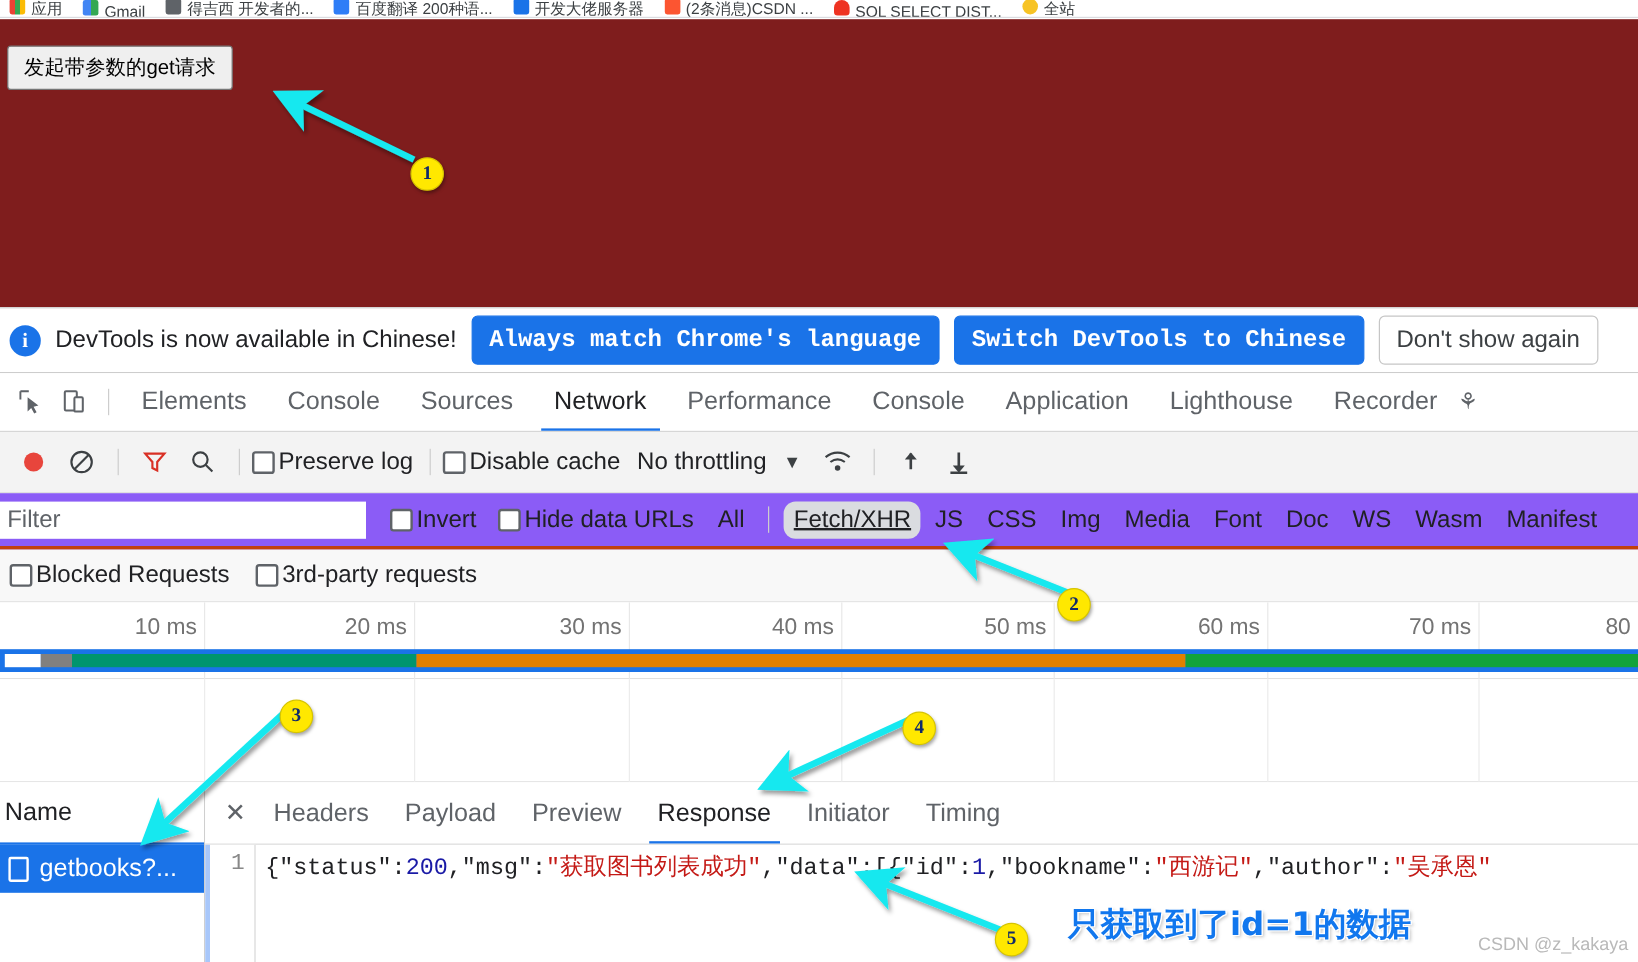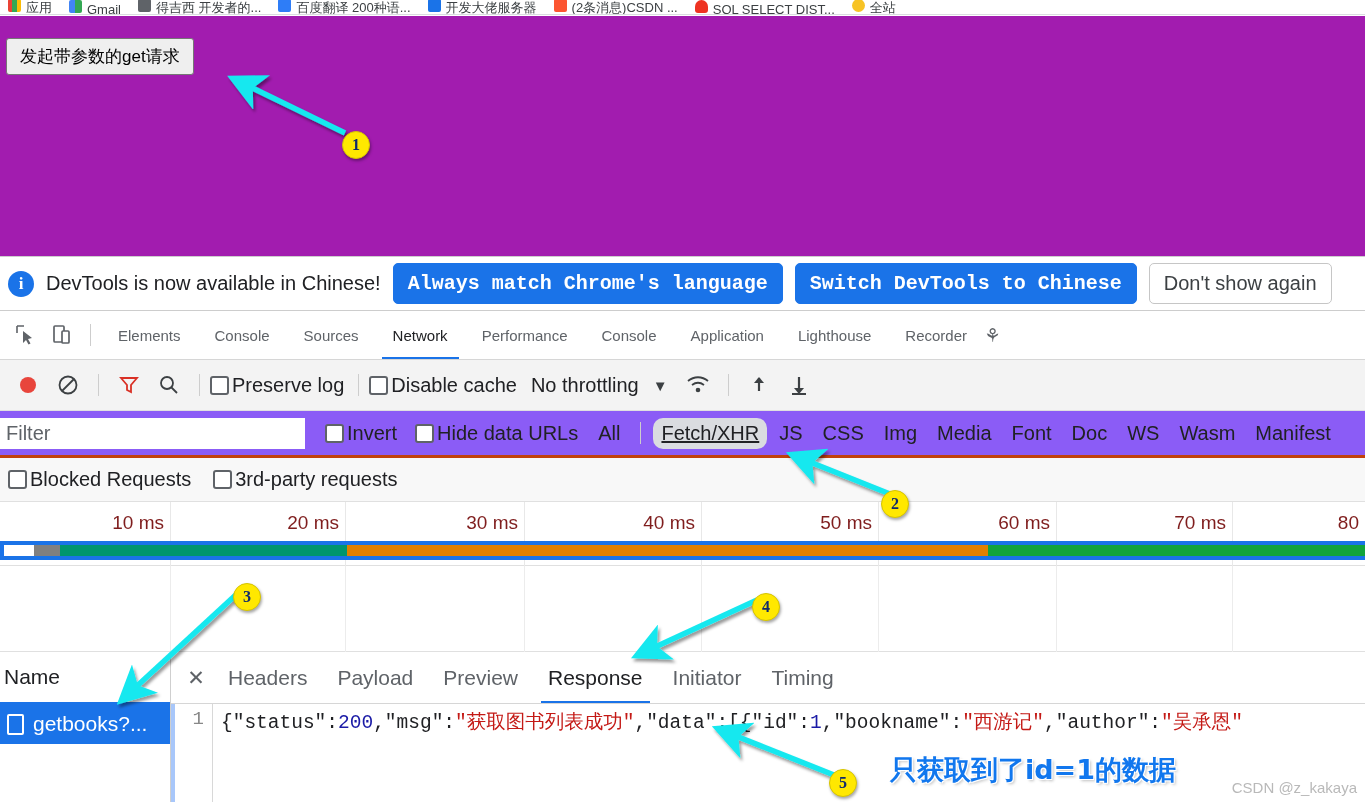--- a/index.html
+++ b/index.html
@@ -21,21 +21,21 @@
   }
   .bm { display: flex; align-items: center; gap: 5px; white-space: nowrap;
         font-size: 13px; color: #3c4043; }
   .bm-ico { width: 13px; height: 13px; border-radius: 2px; flex: none;
             display:inline-block; }
   .bm-label { position: relative; top: 3px; }
 
   
   .page {
     position: absolute; top: 16px; left: 0; width: 1365px; height: 240px;
-    background: #a21caf;
+    background: #7f1d1d;
   }
   .get-btn {
     position: absolute; left: 6px; top: 22px;
     padding: 6px 13px;
     font-family: "Liberation Sans", sans-serif;
     font-size: 17px; color: #000;
     background: #efefef;
     border: 1px solid #767676;
     border-radius: 3px;
     cursor: pointer;
@@ -75,21 +75,21 @@
     background: #ffffff; border-bottom: 1px solid #d6d6d6;
     display: flex; align-items: center; padding-left: 8px; gap: 0;
     overflow: hidden;
   }
   .dt-icon-btn {
     width: 36px; height: 36px; display:flex; align-items:center;
     justify-content:center; cursor: pointer; flex: none;
   }
   .vsep { width: 1px; height: 22px; background: #cdcdcd; margin: 0 10px; flex: none; }
   .dt-tab {
-    font-size: 15px; color: #5f6368; padding: 10px 17px;
+    font-size: 21px; color: #5f6368; padding: 10px 17px;
     white-space: nowrap; cursor: pointer; position: relative; flex: none;
     height: 49px; display: flex; align-items: center;
   }
   .dt-tab.active { color: #202124; }
   .dt-tab.active::after {
     content: ""; position: absolute; left: 6px; right: 6px; bottom: 0;
     height: 3px; background: #1a73e8;
   }
 
   
@@ -138,21 +138,21 @@
 
   
   .timeline {
     position: absolute; top: 502px; left: 0; width: 1365px; height: 64px;
     background: #ffffff; border-bottom: 1px solid #e0e0e0;
   }
   .tl-tick {
     position: absolute; top: 0; height: 64px; width: 1px; background: #e8e8e8;
   }
   .tl-label {
-    position: absolute; top: 10px; font-size: 19px; color: #7f1d1d;
+    position: absolute; top: 10px; font-size: 19px; color: #737373;
     transform: translateX(-100%); padding-right: 6px; white-space: nowrap;
   }
   .tl-bars { position: absolute; left: 0; bottom: 5px; width: 1365px; height: 19px; }
   .tl-outer { position: absolute; left: 0; top: 0; width: 1365px; height: 19px;
               background: #1a73e8; }
   .tl-seg { position: absolute; top: 4px; height: 11px; }
 
   
   .grid-area {
     position: absolute; top: 566px; left: 0; width: 1365px; height: 86px;

